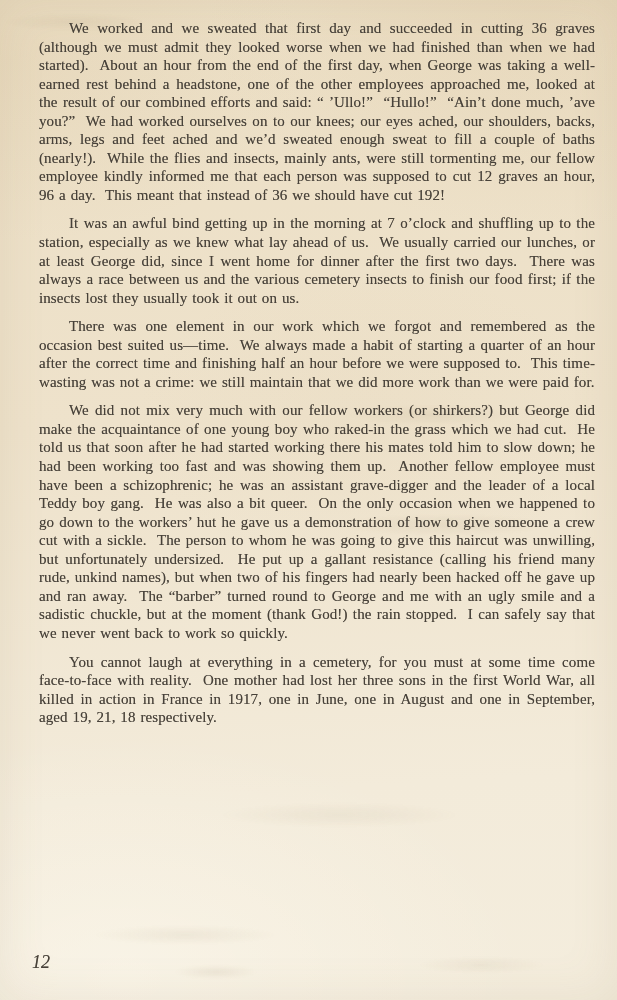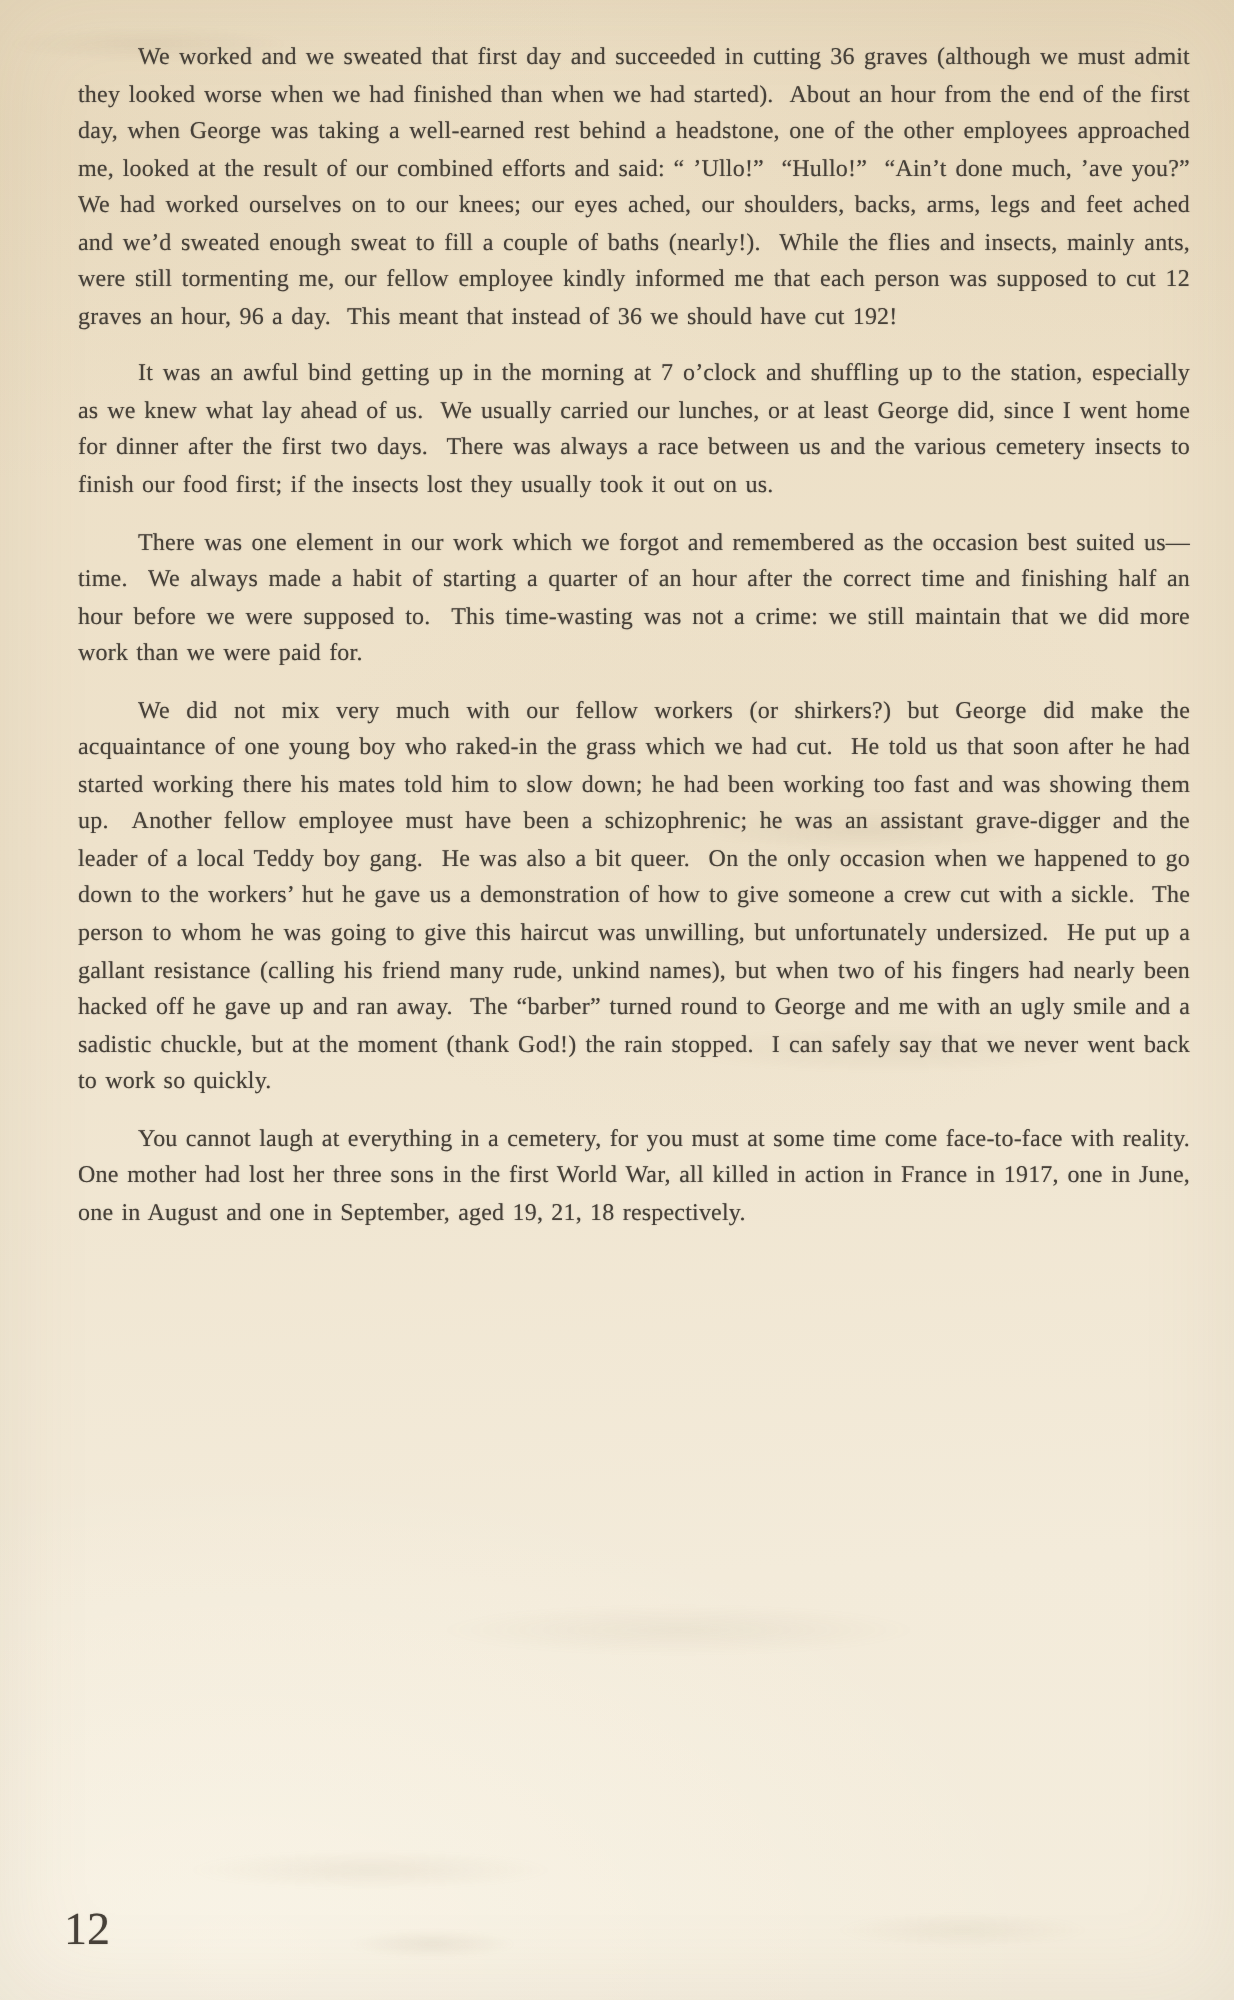--- a/index.html
+++ b/index.html
@@ -36,42 +36,43 @@
       radial-gradient(ellipse 60px 10px at 35% 97.2%, rgba(140,120,88,0.10), transparent 70%),
       radial-gradient(ellipse 100px 12px at 12% 2.2%, rgba(150,130,95,0.09), transparent 70%);
     filter: blur(1px);
   }
   .text-block {
     position: absolute;
     left: 39px;
     top: 19px;
     width: 556px;
     color: #474139;
-    font-size: 12px;
+    font-size: 15px;
     line-height: 18.55px;
     text-align: justify;
     text-shadow: 0 0 0.6px rgba(71,65,57,0.55);
     letter-spacing: 0.1px;
     word-spacing: 1px;
   }
   .para {
     margin: 0 0 10px 0;
     text-indent: 30px;
     white-space: pre-wrap;
   }
   .para:last-child {
     margin-bottom: 12px;
   }
   .page-number {
     position: absolute;
     left: 32px;
     top: 952px;
     color: #474139;
-    font-size: 23px;
+    font-size: 18px;
     text-shadow: 0 0 0.6px rgba(71,65,57,0.55);
+    font-style: italic;
   }
 </style>
 </head>
 <body>
 
 <div class="page">
   <div class="text-block">
     <p class="para">We worked and we sweated that first day and succeeded in cutting 36 graves (although we must admit they looked worse when we had finished than when we had started).  About an hour from the end of the first day, when George was taking a well-earned rest behind a headstone, one of the other employees approached me, looked at the result of our combined efforts and said: “ ’Ullo!”  “Hullo!”  “Ain’t done much, ’ave you?”  We had worked ourselves on to our knees; our eyes ached, our shoulders, backs, arms, legs and feet ached and we’d sweated enough sweat to fill a couple of baths (nearly!).  While the flies and insects, mainly ants, were still tormenting me, our fellow employee kindly informed me that each person was supposed to cut 12 graves an hour, 96 a day.  This meant that instead of 36 we should have cut 192!</p>
     <p class="para">It was an awful bind getting up in the morning at 7 o’clock and shuffling up to the station, especially as we knew what lay ahead of us.  We usually carried our lunches, or at least George did, since I went home for dinner after the first two days.  There was always a race between us and the various cemetery insects to finish our food first; if the insects lost they usually took it out on us.</p>
     <p class="para">There was one element in our work which we forgot and remembered as the occasion best suited us—time.  We always made a habit of starting a quarter of an hour after the correct time and finishing half an hour before we were supposed to.  This time-wasting was not a crime: we still maintain that we did more work than we were paid for.</p>

